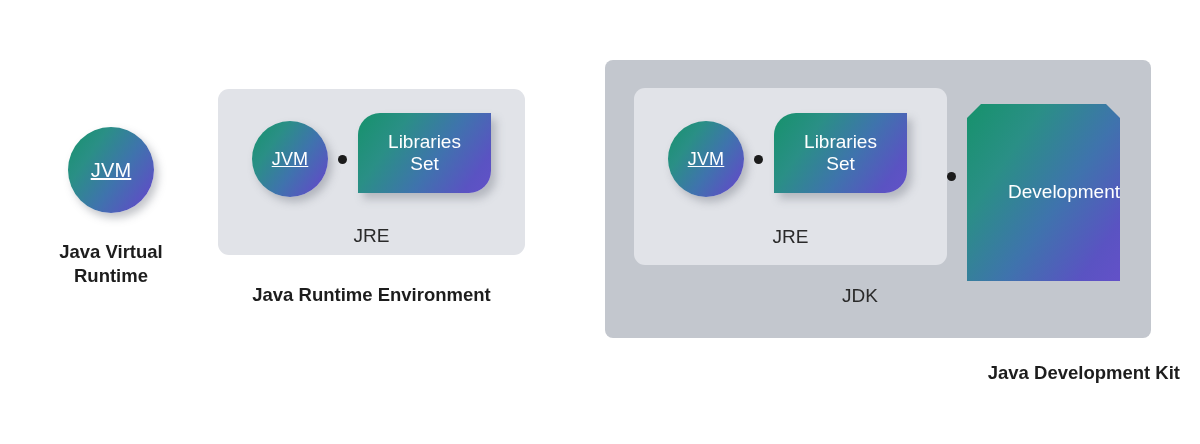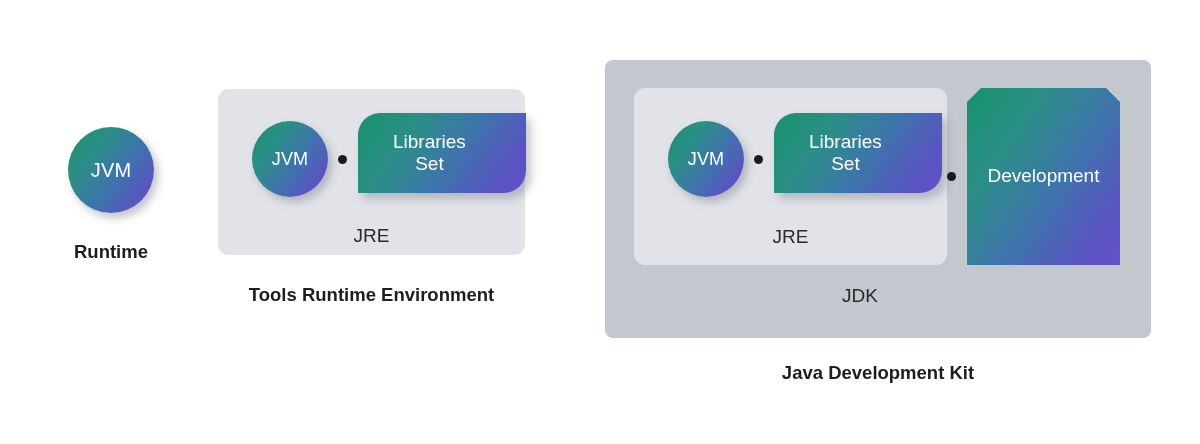--- a/index.html
+++ b/index.html
@@ -19,43 +19,43 @@
   }
 
   
   .circle{
     border-radius:50%;
     display:flex;align-items:center;justify-content:center;
     color:#ffffff;
     box-shadow:4px 5px 9px rgba(120,125,135,0.45);
     position:absolute;
   }
-  .circle span{font-weight:400;letter-spacing:.2px;}
+  .circle span{font-weight:400;letter-spacing:.2px;text-decoration:underline;}
 
   
   .libcard{
     position:absolute;
     border-radius:22px 0 22px 0;
-    display:flex;align-items:center;justify-content:flex-start;
+    display:flex;align-items:center;justify-content:center;
     text-align:center;
     color:#ffffff;
     line-height:1.18;
     box-shadow:5px 6px 9px rgba(120,125,135,0.42);
-    padding-left:35px;
   }
 
   
   .devtools{
     position:absolute;
-    display:flex;align-items:center;justify-content:center;
+    display:flex;align-items:center;justify-content:flex-end;
     text-align:center;
     color:#ffffff;
     line-height:1.2;
     clip-path:polygon(14px 0, calc(100% - 14px) 0, 100% 14px, 100% 100%, 0 100%, 0 14px);
     filter:drop-shadow(5px 6px 8px rgba(120,125,135,0.45));
+    margin-top:16px;
   }
 
   
   .panel{position:absolute;}
   .panel-jre{background:#e1e3e8;border-radius:11px;}
   .panel-jdk{background:#c3c7ce;border-radius:8px;}
 
   
   .dot{
     position:absolute;
@@ -84,20 +84,21 @@
 </head>
 <body>
 
 <div id="stage">
 
   <div>
     <div class="circle grad" style="left:68px;top:127px;width:86px;height:86px;font-size:20px;">
       <span>JVM</span>
     </div>
     <div class="caption" style="left:21px;top:240px;width:180px;">
+      <div>Java Virtual</div>
       <div>Runtime</div>
     </div>
   </div>
 
   <div>
     <div class="panel panel-jre" style="left:218px;top:89px;width:307px;height:166px;"></div>
 
     <div class="circle grad" style="left:252px;top:121px;width:76px;height:76px;font-size:18px;">
       <span>JVM</span>
     </div>
@@ -106,21 +107,21 @@
 
     <div class="libcard grad" style="left:358px;top:113px;width:133px;height:80px;font-size:19px;">
       <div>
         <div>Libraries</div>
         <div>Set</div>
       </div>
     </div>
 
     <div class="inner-label" style="left:218px;top:225px;width:307px;">JRE</div>
 
-    <div class="caption" style="left:218px;top:283px;width:307px;">Tools Runtime Environment</div>
+    <div class="caption" style="left:218px;top:283px;width:307px;">Java Runtime Environment</div>
   </div>
 
   <div>
     <div class="panel panel-jdk" style="left:605px;top:60px;width:546px;height:278px;"></div>
 
     <div class="panel panel-jre" style="left:634px;top:88px;width:313px;height:177px;"></div>
 
     <div class="circle grad" style="left:668px;top:121px;width:76px;height:76px;font-size:18px;">
       <span>JVM</span>
     </div>
@@ -139,16 +140,16 @@
     <div class="dot" style="left:947px;top:172px;"></div>
 
     <div class="devtools grad" style="left:967px;top:88px;width:153px;height:177px;font-size:19px;">
       <div>
         <div>Development</div>
       </div>
     </div>
 
     <div class="inner-label" style="left:605px;top:285px;width:510px;">JDK</div>
 
-    <div class="caption" style="left:605px;top:361px;width:546px;">Java Development Kit</div>
+    <div class="caption" style="left:634px;top:361px;width:546px;text-align:right;">Java Development Kit</div>
   </div>
 
 </div>
 
 </body></html>

